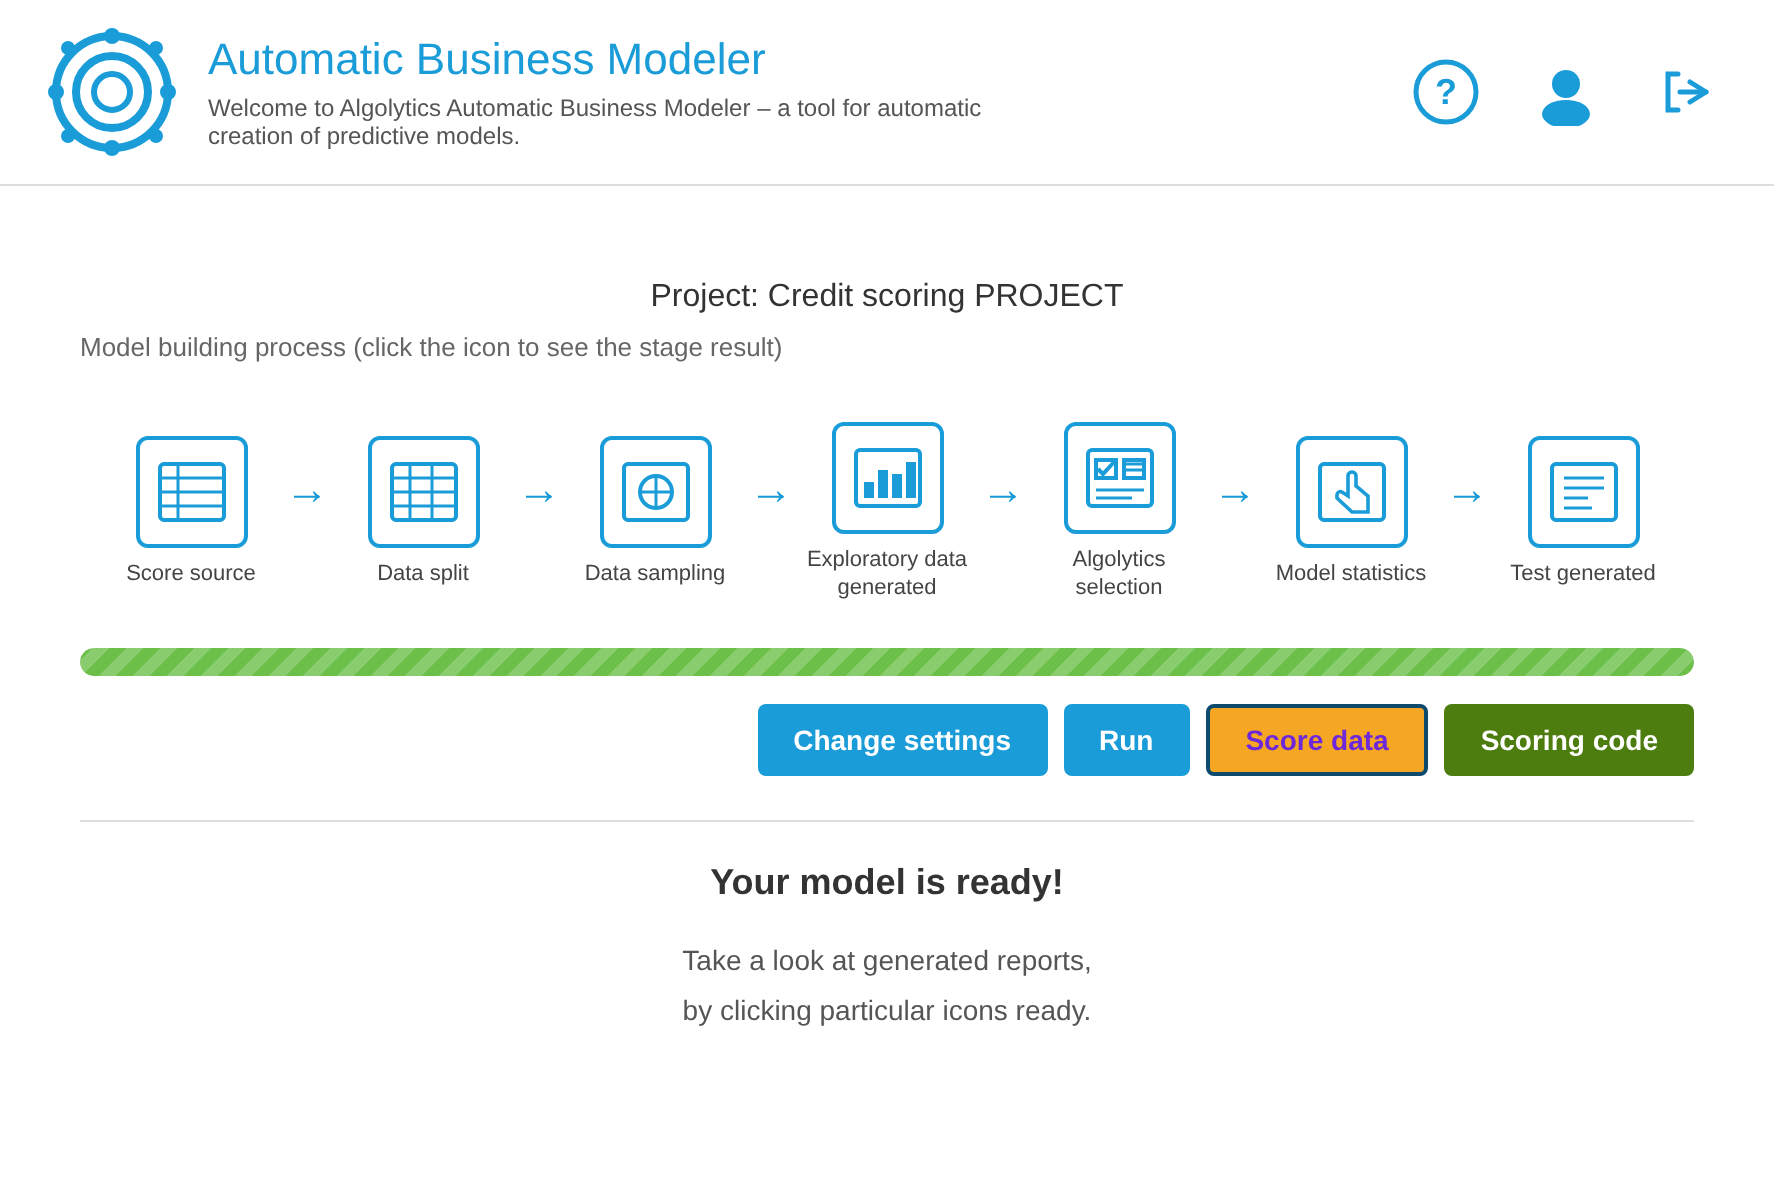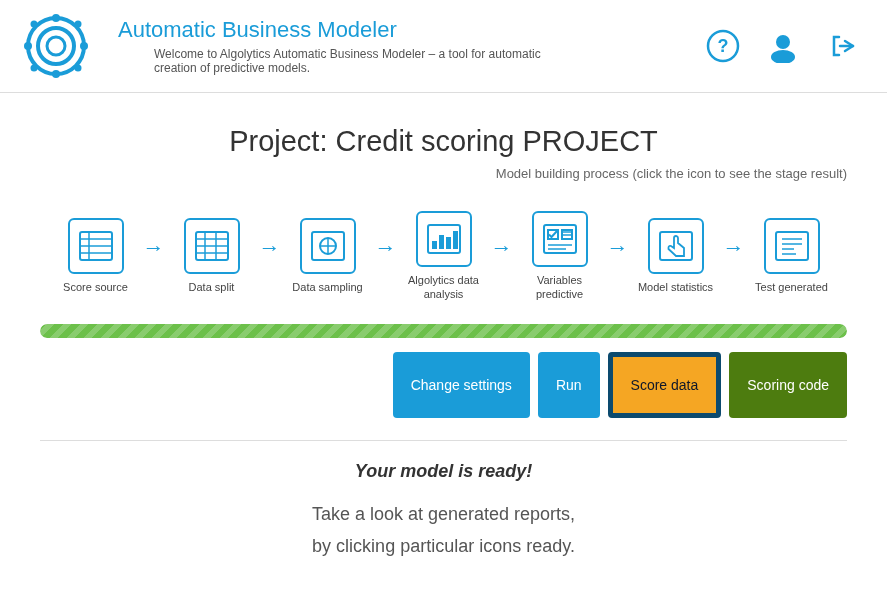--- a/index.html
+++ b/index.html
@@ -10,42 +10,40 @@
       width: 887px;
       min-height: 599px;
     }
 
     
     .header {
       display: flex;
       align-items: center;
       padding: 14px 24px;
       border-bottom: 1px solid #ddd;
-      gap: 14px;
     }
     .logo-circle {
       width: 64px;
       height: 64px;
       flex-shrink: 0;
     }
     .header-title-area {
       margin-left: 16px;
       flex: 1;
     }
     .header-title-area h1 {
       font-size: 22px;
       color: #1a9cd8;
       font-weight: normal;
     }
     .header-title-area p {
       font-size: 12px;
       color: #555;
       margin-top: 4px;
       max-width: 420px;
-      margin-left: 36px;
     }
     .header-icons {
       display: flex;
       align-items: center;
       gap: 20px;
     }
     .header-icon-btn {
       width: 40px;
       height: 40px;
       display: flex;
@@ -56,29 +54,29 @@
       font-size: 28px;
     }
 
     
     .main {
       padding: 20px 40px;
     }
 
     .project-title {
       text-align: center;
-      font-size: 29px;
+      font-size: 16px;
       font-weight: normal;
       color: #333;
       margin-bottom: 8px;
-      margin-top: 12px;
+      margin-top: 27px;
     }
 
     .process-subtitle {
-      text-align: right;
+      text-align: left;
       font-size: 13px;
       color: #666;
       margin-bottom: 30px;
     }
 
     
     .pipeline {
       display: flex;
       align-items: center;
       justify-content: center;
@@ -144,35 +142,35 @@
     }
 
     
     .action-buttons {
       display: flex;
       justify-content: flex-end;
       gap: 8px;
       margin-bottom: 22px;
     }
     .btn {
-      padding: 20px 18px;
+      padding: 8px 18px;
       border: none;
       border-radius: 4px;
       font-size: 14px;
       cursor: pointer;
-      font-weight: normal;
+      font-weight: bold;
     }
     .btn-blue {
       background: #1a9cd8;
       color: #fff;
     }
     .btn-orange {
       background: #f5a623;
-      color: #0f172a;
-      border: 5px solid #0c4a6e;
+      color: #6d28d9;
+      border: 2px solid #0c4a6e;
     }
     .btn-scoring-code {
       background: #4d7c0f;
       color: #fff;
     }
 
     .divider {
       border: none;
       border-top: 1px solid #ddd;
       margin-bottom: 20px;
@@ -181,24 +179,23 @@
     
     .model-ready {
       text-align: center;
       margin-top: 10px;
     }
     .model-ready h2 {
       font-size: 18px;
       font-weight: bold;
       color: #333;
       margin-bottom: 16px;
-      font-style: italic;
     }
     .model-ready p {
-      font-size: 18px;
+      font-size: 14px;
       color: #555;
       line-height: 1.8;
     }
   </style>
 </head>
 <body>
 
 <div class="header">
   <div class="logo-circle">
     <svg viewBox="0 0 64 64" width="64" height="64">
@@ -301,39 +298,39 @@
     <div class="pipeline-step">
       <div class="pipeline-icon">
         <svg width="36" height="36" viewBox="0 0 36 36">
           <rect x="2" y="4" width="32" height="28" rx="2" fill="none" stroke="#1a9cd8" stroke-width="2"></rect>
           <rect x="6" y="20" width="5" height="8" fill="#1a9cd8"></rect>
           <rect x="13" y="14" width="5" height="14" fill="#1a9cd8"></rect>
           <rect x="20" y="16" width="5" height="12" fill="#1a9cd8"></rect>
           <rect x="27" y="10" width="5" height="18" fill="#1a9cd8"></rect>
         </svg>
       </div>
-      <div class="pipeline-label">Algolytics data analysis</div>
+      <div class="pipeline-label">Exploratory data generated</div>
     </div>
 
     <div class="pipeline-arrow">→</div>
 
     <div class="pipeline-step">
       <div class="pipeline-icon">
         <svg width="36" height="36" viewBox="0 0 36 36">
           <rect x="2" y="4" width="32" height="28" rx="2" fill="none" stroke="#1a9cd8" stroke-width="2"></rect>
           <rect x="6" y="9" width="10" height="9" fill="none" stroke="#1a9cd8" stroke-width="2"></rect>
           <polyline points="7,13.5 9.5,16 15,10" fill="none" stroke="#1a9cd8" stroke-width="2"></polyline>
           <rect x="20" y="9" width="10" height="9" fill="none" stroke="#1a9cd8" stroke-width="2"></rect>
           <line x1="21" y1="11" x2="29" y2="11" stroke="#1a9cd8" stroke-width="1.5"></line>
           <line x1="21" y1="14" x2="29" y2="14" stroke="#1a9cd8" stroke-width="1.5"></line>
           <line x1="6" y1="24" x2="30" y2="24" stroke="#1a9cd8" stroke-width="1.5"></line>
           <line x1="6" y1="28" x2="24" y2="28" stroke="#1a9cd8" stroke-width="1.5"></line>
         </svg>
       </div>
-      <div class="pipeline-label">Variables predictive</div>
+      <div class="pipeline-label">Algolytics selection</div>
     </div>
 
     <div class="pipeline-arrow">→</div>
 
     <div class="pipeline-step">
       <div class="pipeline-icon">
         <svg width="36" height="36" viewBox="0 0 36 36">
           <rect x="2" y="4" width="32" height="28" rx="2" fill="none" stroke="#1a9cd8" stroke-width="2"></rect>
 
           <path d="M18 8 C18 8 16 8 16 10 L16 20 L13 18 C12 17.5 10.5 18 10.5 19.5 L10.5 21 L18 28 L26 28 L26 20 L20 15 L20 10 C20 8 18 8 18 8 Z" fill="none" stroke="#1a9cd8" stroke-width="1.8"></path>

